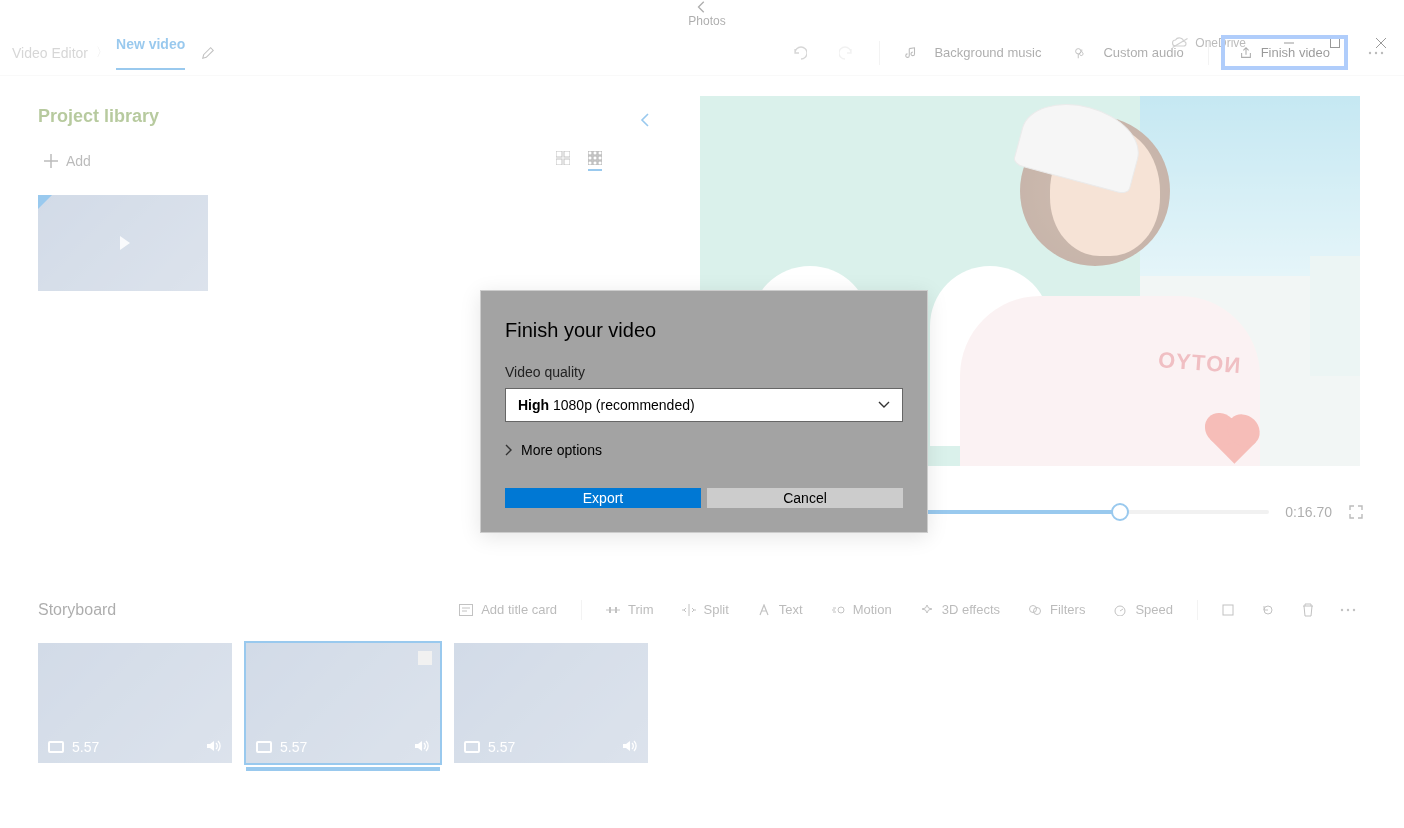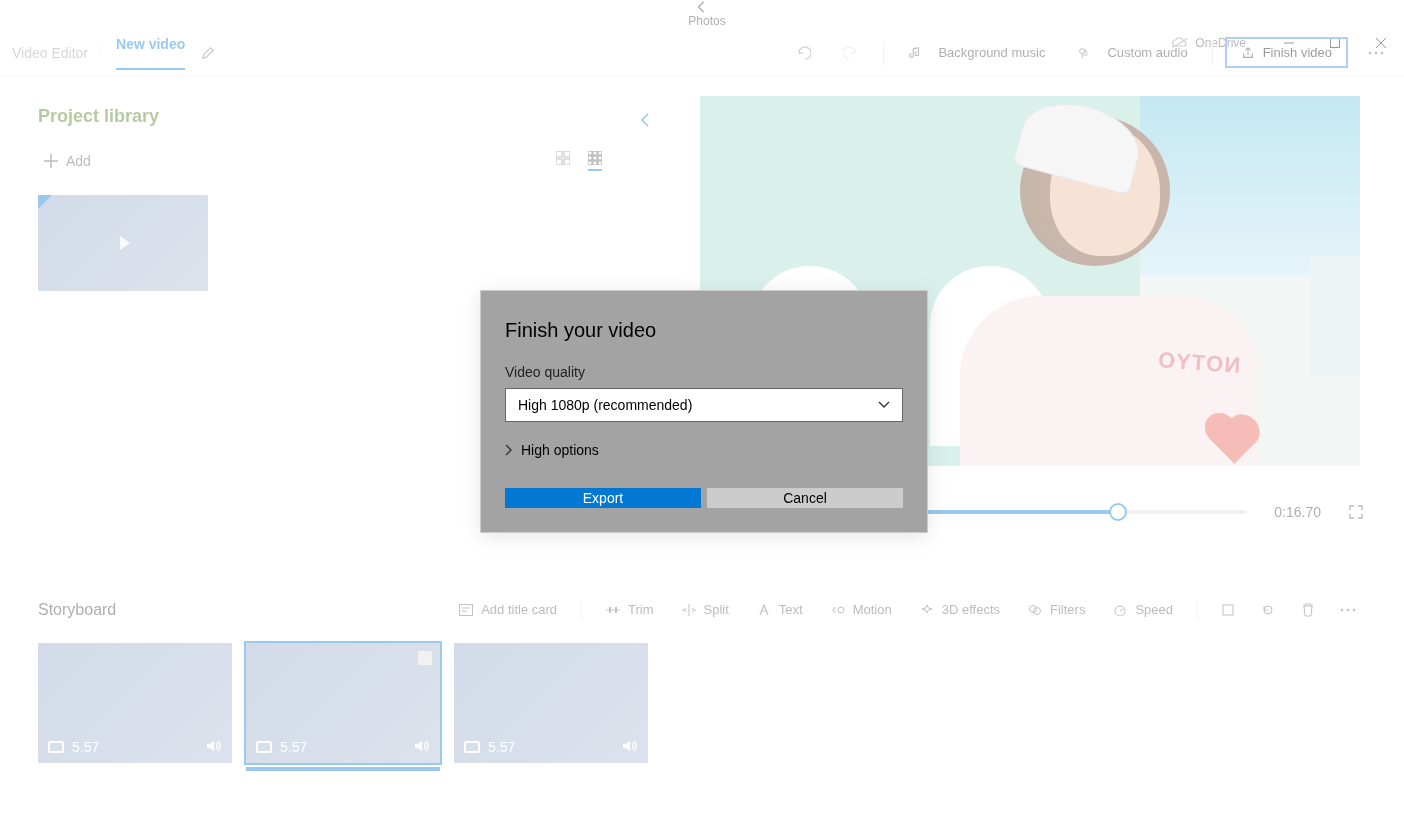--- a/index.html
+++ b/index.html
@@ -16,21 +16,21 @@
     
     .toolbar { height: 46px; display: flex; align-items: center; padding: 0 8px; border-bottom: 1px solid #f0f0f0; }
     .video-editor-label { color: #999; font-size: 14px; margin-left: 4px; }
     .chevron-sep { color: #ccc; margin: 0 8px; font-size: 12px; }
     .project-name { color: #0078d4; font-size: 14px; border-bottom: 2px solid #0078d4; padding-bottom: 16px; font-weight: bold; }
     .edit-icon { margin-left: 16px; color: #666; cursor: pointer; }
     .toolbar-right { margin-left: auto; display: flex; align-items: center; gap: 8px; }
     .toolbar-btn { display: flex; align-items: center; gap: 16px; padding: 8px 12px; font-size: 13px; color: #333; cursor: pointer; }
     .toolbar-icon-btn { width: 40px; height: 40px; display: flex; align-items: center; justify-content: center; cursor: pointer; color: #999; }
     .toolbar-sep { width: 1px; height: 24px; background: #e0e0e0; margin: 0 4px; }
-    .finish-video-btn { border: 2px solid #3b82f6; padding: 6px 14px; display: flex; align-items: center; gap: 8px; font-size: 13px; cursor: pointer; }
+    .finish-video-btn { border: 4px solid #3b82f6; padding: 6px 14px; display: flex; align-items: center; gap: 8px; font-size: 13px; cursor: pointer; }
     .more-btn { width: 40px; display: flex; align-items: center; justify-content: center; cursor: pointer; color: #666; }
     
     
     .main { display: flex; height: 500px; }
     
     
     .library { width: 660px; padding: 30px 38px; position: relative; }
     .library-header { font-size: 18px; font-weight: 600; color: #4d7c0f; }
     .collapse-btn { position: absolute; right: 10px; top: 36px; color: #0078d4; cursor: pointer; font-size: 18px; }
     .library-controls { display: flex; align-items: center; margin-top: 20px; margin-bottom: 20px; }
@@ -53,21 +53,21 @@
     .hair { position:absolute; right:190px; top:20px; width:150px; height:150px; border-radius:50%; background: radial-gradient(#8a5a3c,#6b3f26); }
     .cap { position:absolute; right:220px; top:10px; width:120px; height:75px; background:#e8e8e8; border-radius:55% 55% 10% 10%; border:1px solid #ccc; transform: rotate(15deg); }
     .jacket { position:absolute; right:100px; bottom:0; width:300px; height:170px; background:#f6dfe0; border-radius:80px 80px 0 0; }
     .jacket-text { position:absolute; right:120px; bottom:90px; font-weight:700; color:#d9606a; font-size:22px; transform:scaleX(-1) rotate(-4deg); letter-spacing:1px;}
     .building { position:absolute; right:0; bottom:90px; width:50px; height:120px; background:#cfe7e3;}
     .heart { position:absolute; right:110px; bottom:10px; width:34px; height:30px; background:#e85a4f; transform: rotate(45deg); }
     .heart::before, .heart::after { content:''; position:absolute; width:34px; height:30px; background:#e85a4f; border-radius:50%; }
     .heart::before { left:-17px; top:0; }
     .heart::after { top:-15px; left:0; }
     
-    .playback { display:flex; align-items:center; margin-top: 30px; gap: 27px; }
+    .playback { display:flex; align-items:center; margin-top: 30px; gap: 16px; }
     .pb-btn { width:32px; height:32px; display:flex; align-items:center; justify-content:center; cursor:pointer; color:#555; }
     .seek { flex:1; height:4px; background:#dcdcdc; position:relative; border-radius:2px; }
     .seek-fill { position:absolute; left:0; top:0; height:100%; width:65%; background:#0078d4; border-radius:2px;}
     .seek-handle { position:absolute; left:65%; top:50%; width:18px; height:18px; border-radius:50%; background:#fff; border:2px solid #0078d4; transform:translate(-50%,-50%);}
     .time-label { font-size:14px; color:#333; }
     .fullscreen-btn { cursor:pointer; color:#555; }
     
     
     .storyboard { padding: 20px 38px; }
     .sb-toolbar { display:flex; align-items:center; gap: 4px; margin-bottom: 20px;}
@@ -85,21 +85,21 @@
     .clip-audio { position:absolute; right:10px; bottom:10px; color:#fff; }
     .clip-dur-icon { width:16px; height:12px; border:2px solid #fff; border-radius:2px; }
     
     
     .overlay { position:absolute; top:0; left:0; right:0; bottom:0; background:rgba(255,255,255,0.6); }
     .dialog { position:absolute; left:480px; top:290px; width:448px; background:#a3a3a3; border:1px solid #ccc; padding:28px 24px 24px 24px; box-shadow: 0 4px 20px rgba(0,0,0,0.1);}
     .dialog-title { font-size:20px; font-weight:400; margin-bottom:22px; }
     .dialog-label { font-size:14px; color:#222; margin-bottom:8px;}
     .quality-select { width:100%; border:1px solid #666; background:#fff; height:34px; padding:0 12px; display:flex; align-items:center; justify-content:space-between; cursor:pointer; margin-bottom:20px;}
     .quality-text { font-size:14px; }
-    .quality-text .bold { font-weight:400; }
+    .quality-text .bold { font-weight:700; }
     .more-options { display:flex; align-items:center; gap:8px; font-size:14px; cursor:pointer; margin-bottom:30px;}
     .dialog-buttons { display:flex; gap:6px; }
     .dlg-btn { flex:1; height:20px; display:flex; align-items:center; justify-content:center; font-size:14px; cursor:pointer;}
     .dlg-btn.primary { background:#0078d4; color:#fff; }
     .dlg-btn.secondary { background:#ccc; color:#000; }
     
     svg { display:block; }
   </style>
 </head>
 <body>
@@ -412,19 +412,19 @@
   <div class="quality-select">
     <span class="quality-text"><span class="bold">High</span><span> 1080p (recommended)</span></span>
     <svg width="12" height="8" viewBox="0 0 12 8">
         <path d="M1 1l5 5 5-5" fill="none" stroke="#333" stroke-width="1.4"></path>
       </svg>
   </div>
   <div class="more-options">
     <svg width="8" height="12" viewBox="0 0 8 12">
         <path d="M1 1l5 5-5 5" fill="none" stroke="#333" stroke-width="1.4"></path>
       </svg>
-    <span>High options</span>
+    <span>More options</span>
   </div>
   <div class="dialog-buttons">
     <div class="dlg-btn primary">Export</div>
     <div class="dlg-btn secondary">Cancel</div>
   </div>
 </div>
 
 </body></html>

